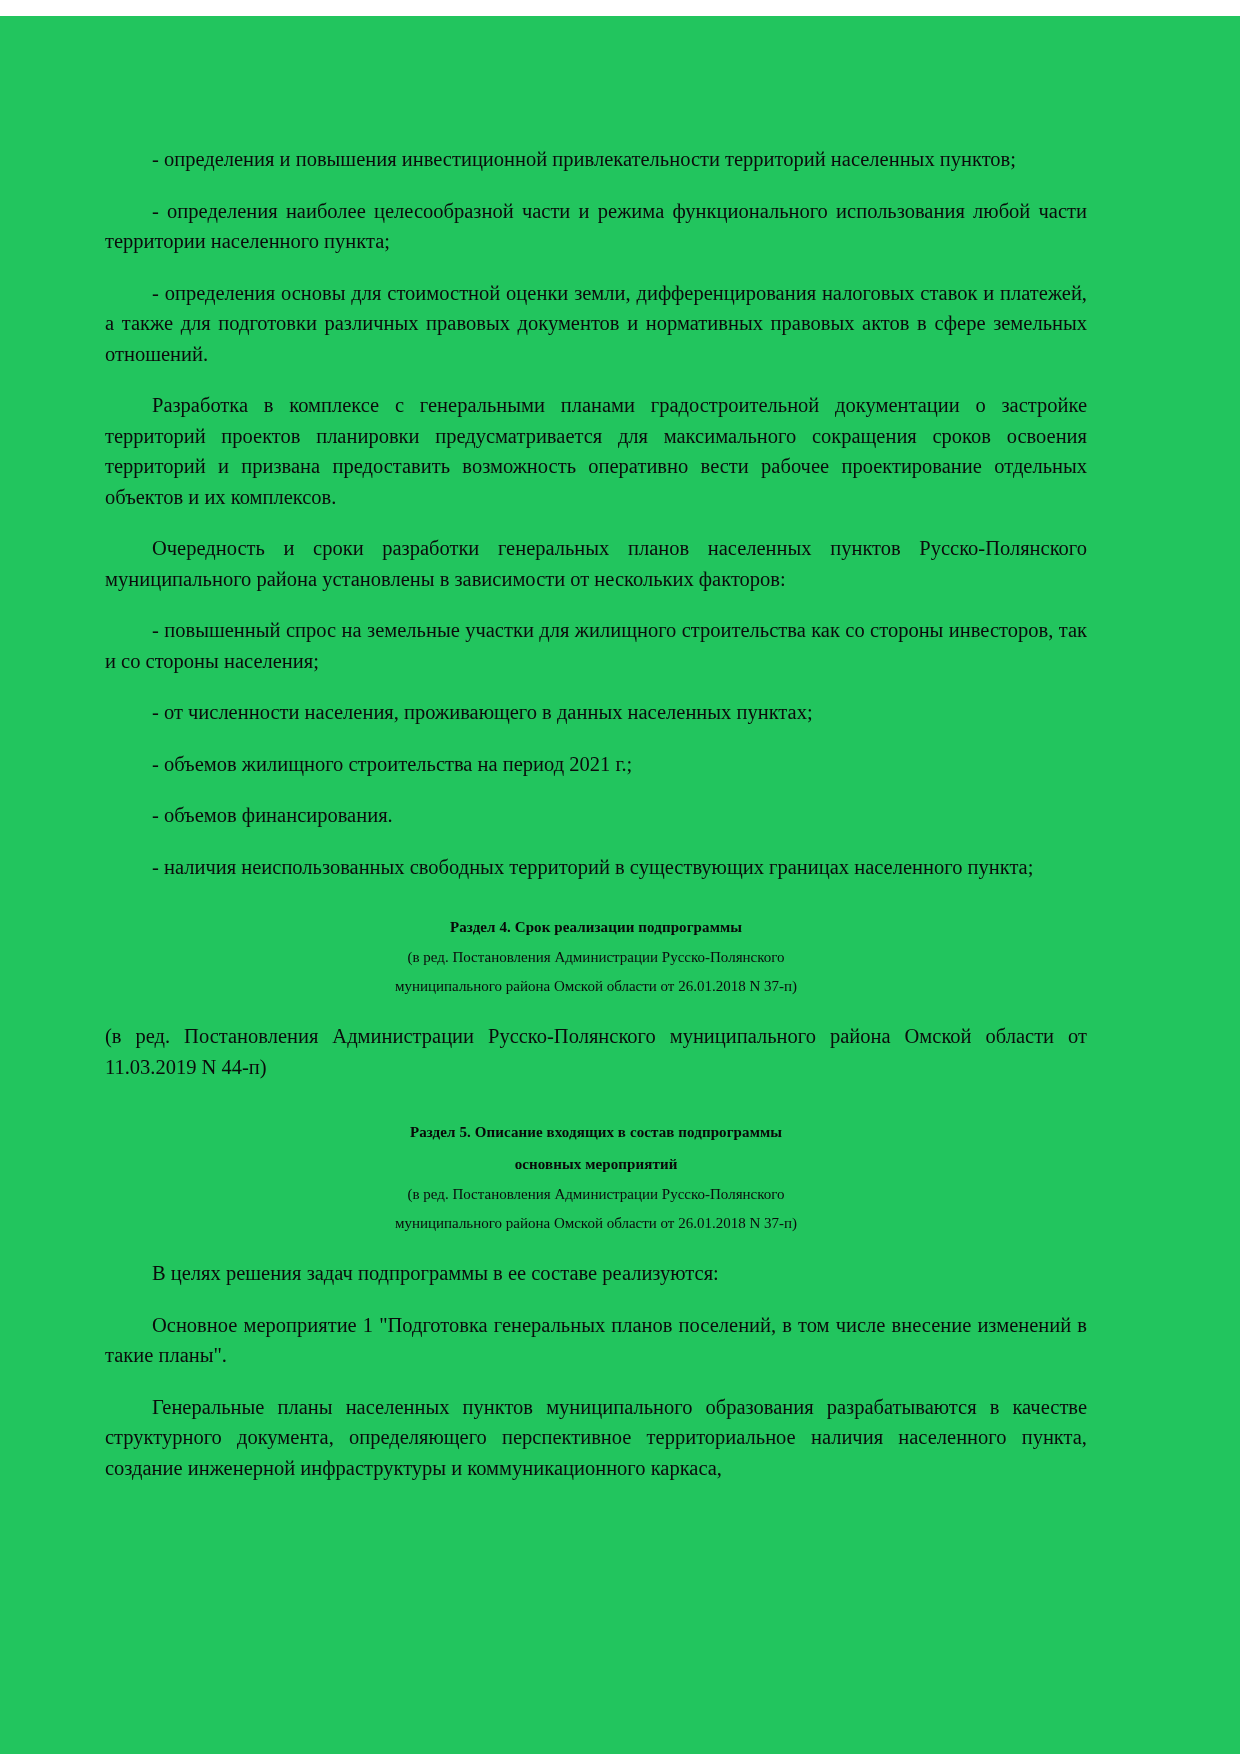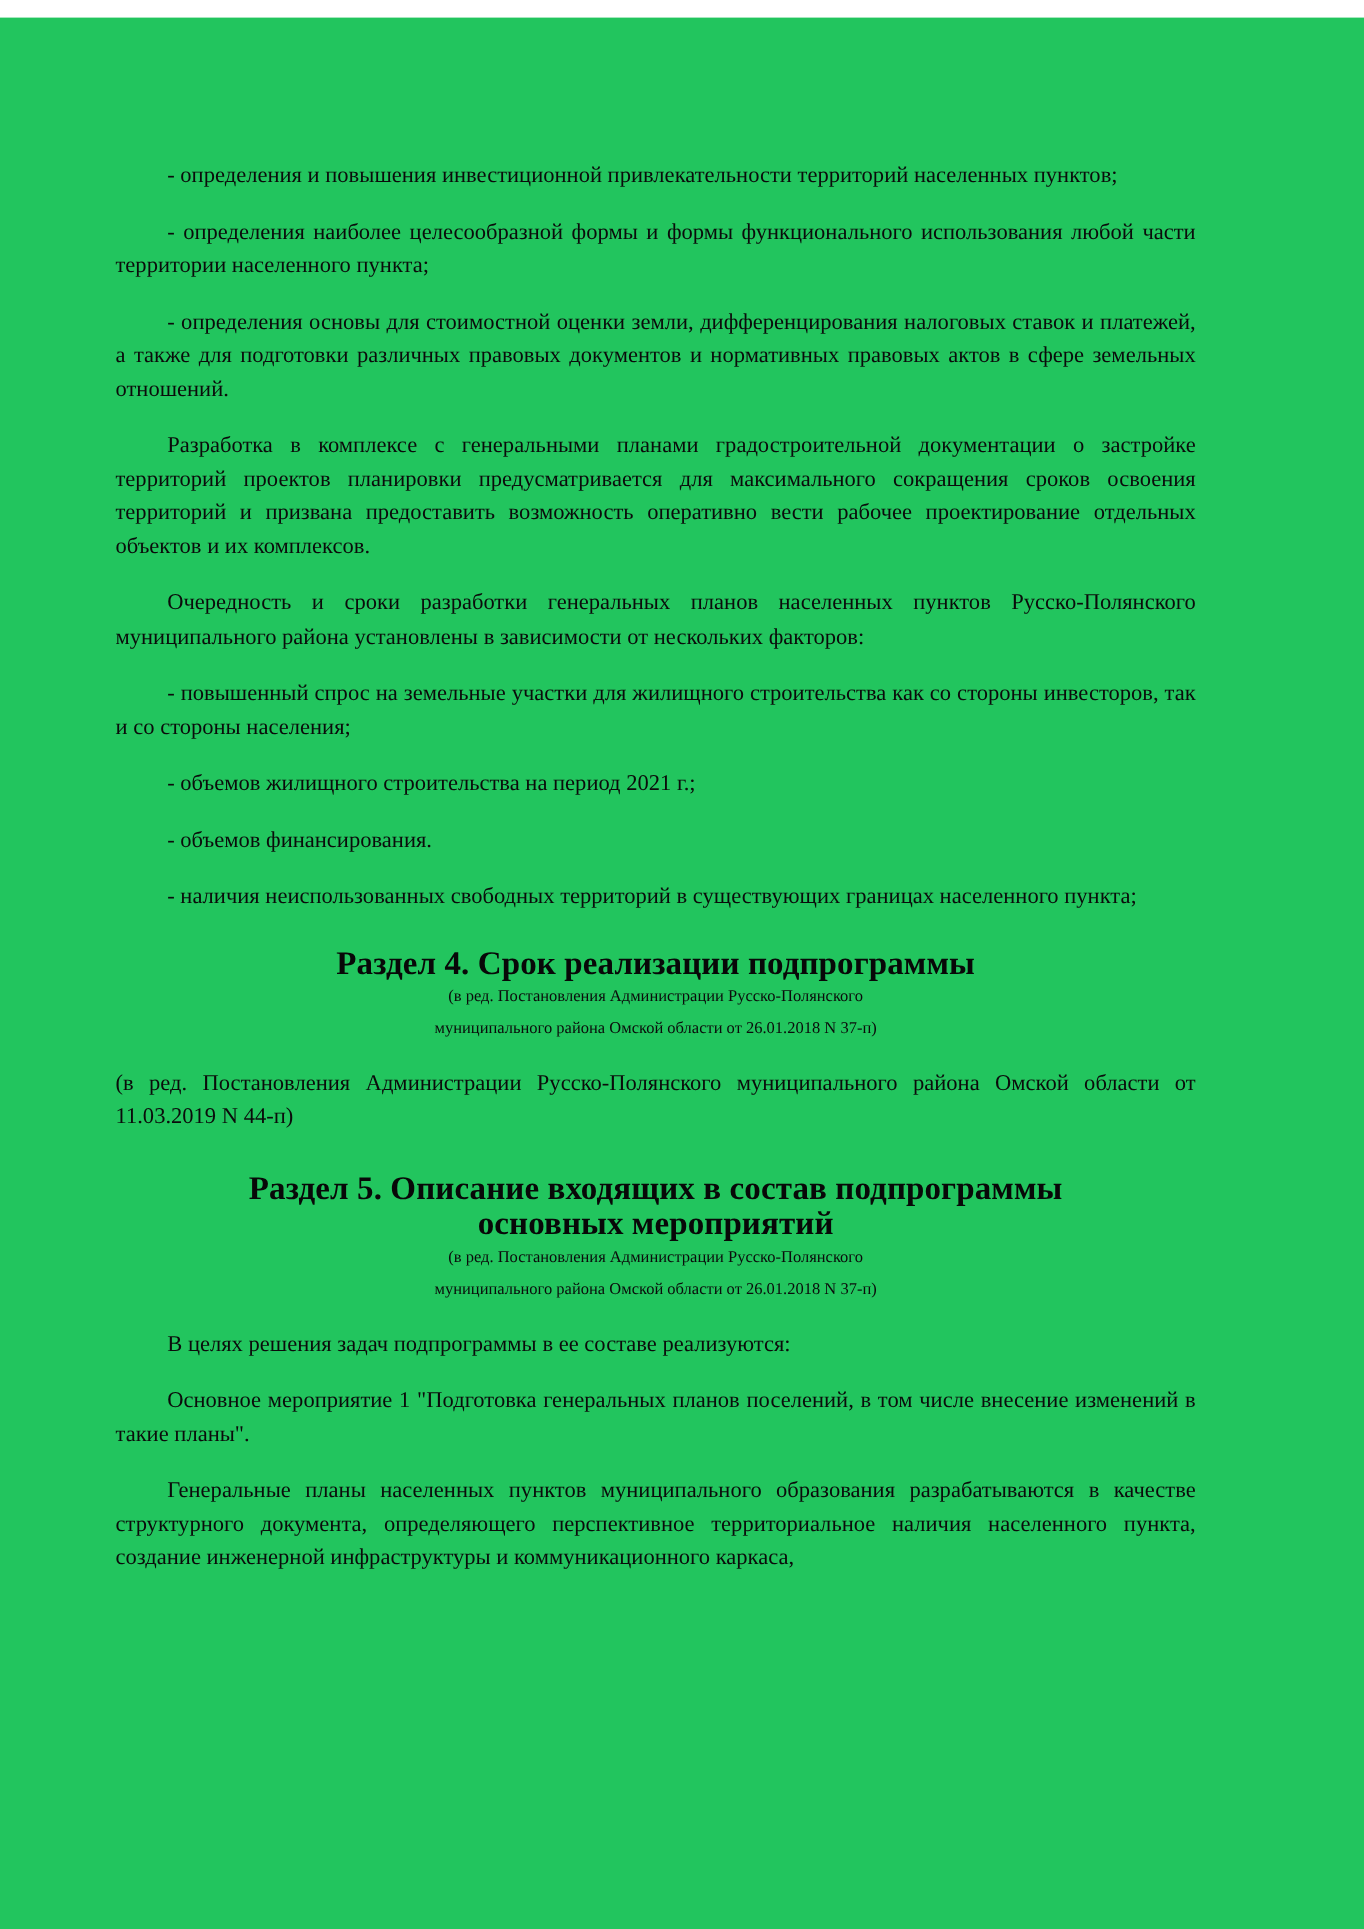--- a/index.html
+++ b/index.html
@@ -50,21 +50,21 @@
     text-align: center;
   }
   .heading-block.sec4 {
     margin-top: 29px;
   }
   .heading-block.sec5 {
     margin-top: 34px;
   }
   .heading-title {
     font-family: "Liberation Serif", "DejaVu Serif", serif;
-    font-size: 30px;
+    font-size: 15px;
     font-weight: bold;
     line-height: 32px;
     color: #080808;
     text-align: center;
     text-indent: 0;
     margin: 0;
     letter-spacing: 0.1px;
   }
   .heading-note {
     font-family: "Liberation Serif", "DejaVu Serif", serif;
@@ -78,30 +78,31 @@
   }
 </style>
 </head>
 <body>
 
 <div class="page">
   <div class="content">
 
     <p class="para">- определения и повышения инвестиционной привлекательности территорий населенных пунктов;</p>
 
-    <p class="para">- определения наиболее целесообразной формы и формы функционального использования любой части территории населенного пункта;</p>
+    <p class="para">- определения наиболее целесообразной части и режима функционального использования любой части территории населенного пункта;</p>
 
     <p class="para">- определения основы для стоимостной оценки земли, дифференцирования налоговых ставок и платежей, а также для подготовки различных правовых документов и нормативных правовых актов в сфере земельных отношений.</p>
 
     <p class="para">Разработка в комплексе с генеральными планами градостроительной документации о застройке территорий проектов планировки предусматривается для максимального сокращения сроков освоения территорий и призвана предоставить возможность оперативно вести рабочее проектирование отдельных объектов и их комплексов.</p>
 
     <p class="para">Очередность и сроки разработки генеральных планов населенных пунктов Русско-Полянского муниципального района установлены в зависимости от нескольких факторов:</p>
 
     <p class="para">- повышенный спрос на земельные участки для жилищного строительства как со стороны инвесторов, так и со стороны населения;</p>
 
+    <p class="para">- от численности населения, проживающего в данных населенных пунктах;</p>
 
     <p class="para">- объемов жилищного строительства на период 2021 г.;</p>
 
     <p class="para">- объемов финансирования.</p>
 
     <p class="para">- наличия неиспользованных свободных территорий в существующих границах населенного пункта;</p>
 
     <div class="heading-block sec4">
       <p class="heading-title">Раздел 4. Срок реализации подпрограммы</p>
       <p class="heading-note">(в ред. Постановления Администрации Русско-Полянского</p>

